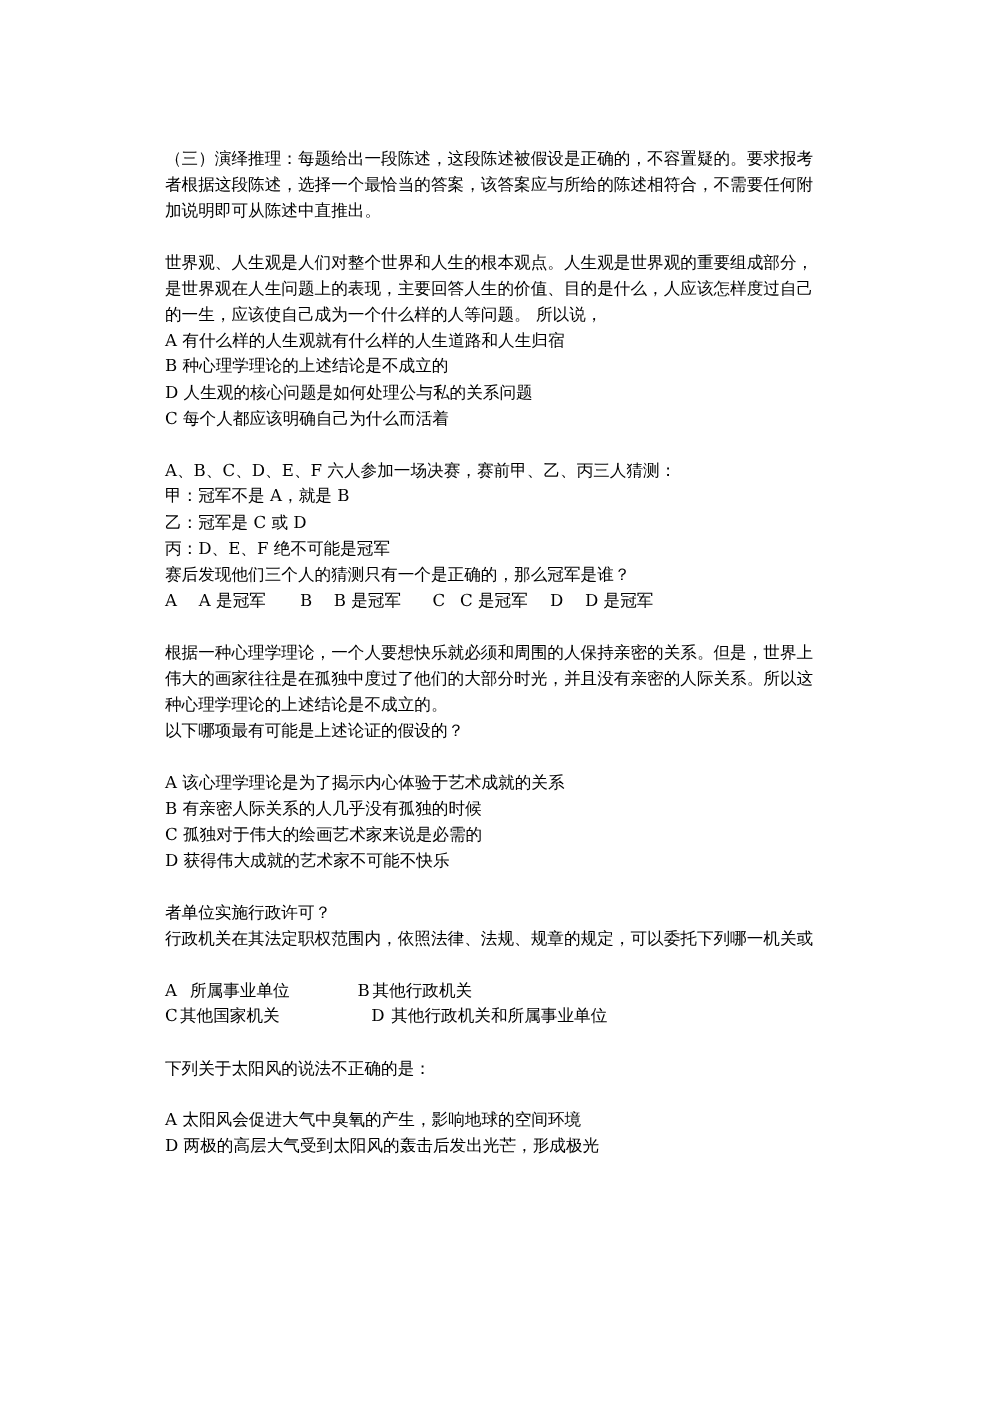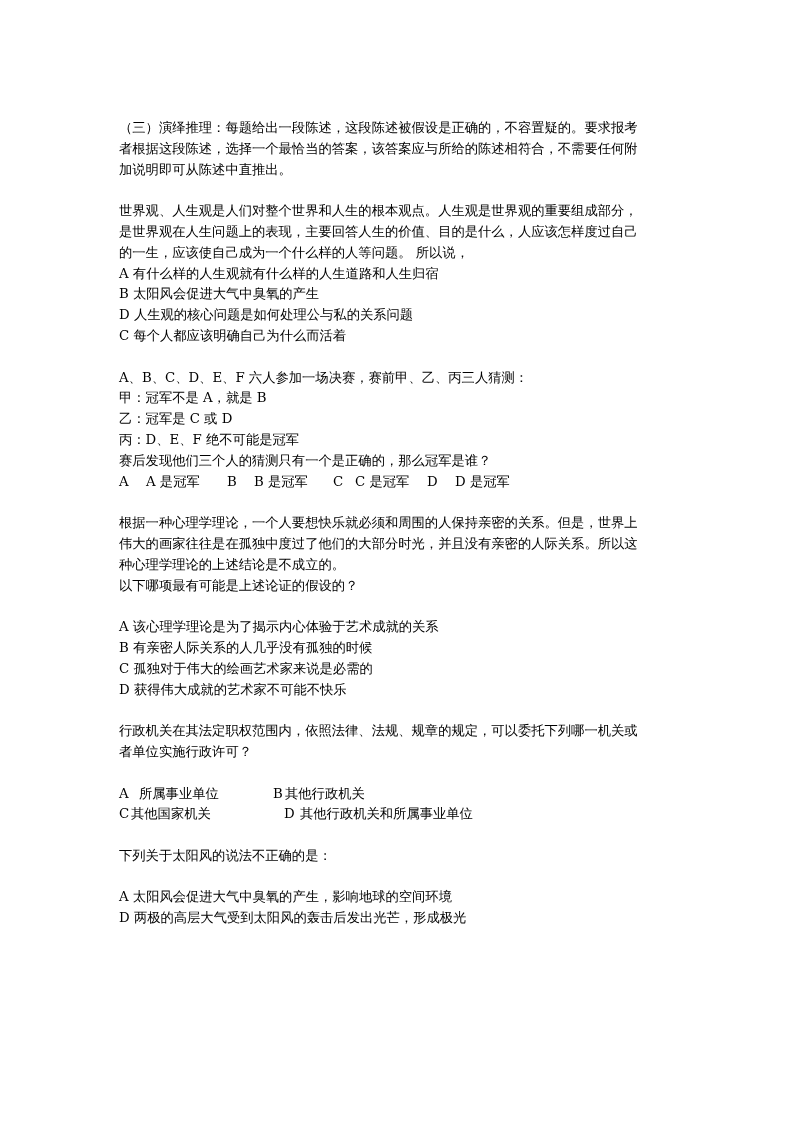--- a/index.html
+++ b/index.html
@@ -1,18 +1,18 @@
 <!DOCTYPE html>
 <html><head>
 <meta charset="utf-8">
 <style>
   html, body { margin: 0; padding: 0; background: #ffffff; }
   body { width: 794px; height: 1123px; position: relative; overflow: hidden;
          font-family: "DejaVu Serif", "Liberation Serif", serif; color: #000; }
-  .page { position: absolute; left: 119px; top: 118px; width: 560px;
+  .page { position: absolute; left: 132px; top: 118px; width: 560px;
           font-size: 13.3px; line-height: 20.8px; }
   .line { white-space: nowrap; height: 20.8px; }
   .blank { height: 20.8px; }
   .opts-row { display: flex; white-space: nowrap; height: 20.8px; }
   .opts-row span { display: inline-block; }
 </style>
 </head>
 <body>
 
 <div class="page">
@@ -22,21 +22,21 @@
     <div class="line">者根据这段陈述，选择一个最恰当的答案，该答案应与所给的陈述相符合，不需要任何附</div>
     <div class="line">加说明即可从陈述中直推出。</div>
   </div>
   <div class="blank"></div>
 
   <div>
     <div class="line">世界观、人生观是人们对整个世界和人生的根本观点。人生观是世界观的重要组成部分，</div>
     <div class="line">是世界观在人生问题上的表现，主要回答人生的价值、目的是什么，人应该怎样度过自己</div>
     <div class="line">的一生，应该使自己成为一个什么样的人等问题。 所以说，</div>
     <div class="line">A 有什么样的人生观就有什么样的人生道路和人生归宿</div>
-    <div class="line">B 太阳风会促进大气中臭氧的产生</div>
+    <div class="line">B 种心理学理论的上述结论是不成立的</div>
     <div class="line">D 人生观的核心问题是如何处理公与私的关系问题</div>
     <div class="line">C 每个人都应该明确自己为什么而活着</div>
   </div>
   <div class="blank"></div>
 
   <div>
     <div class="line">A、B、C、D、E、F 六人参加一场决赛，赛前甲、乙、丙三人猜测：</div>
     <div class="line">甲：冠军不是 A，就是 B</div>
     <div class="line">乙：冠军是 C 或 D</div>
     <div class="line">丙：D、E、F 绝不可能是冠军</div>
@@ -62,22 +62,22 @@
     <div class="blank"></div>
     <div class="line">A 该心理学理论是为了揭示内心体验于艺术成就的关系</div>
     <div class="line">B 有亲密人际关系的人几乎没有孤独的时候</div>
     <div class="line">C 孤独对于伟大的绘画艺术家来说是必需的</div>
     <div class="line">D 获得伟大成就的艺术家不可能不快乐</div>
   </div>
   <div class="blank"></div>
 
 
   <div>
+    <div class="line">者单位实施行政许可？</div>
     <div class="line">行政机关在其法定职权范围内，依照法律、法规、规章的规定，可以委托下列哪一机关或</div>
-    <div class="line">者单位实施行政许可？</div>
     <div class="blank"></div>
     <div class="opts-row">
       <span style="width:20px">A</span>
       <span style="width:134px">所属事业单位</span>
       <span style="width:12px">B</span>
       <span>其他行政机关</span>
     </div>
     <div class="opts-row">
       <span style="width:12px">C</span>
       <span style="width:153px">其他国家机关</span>

